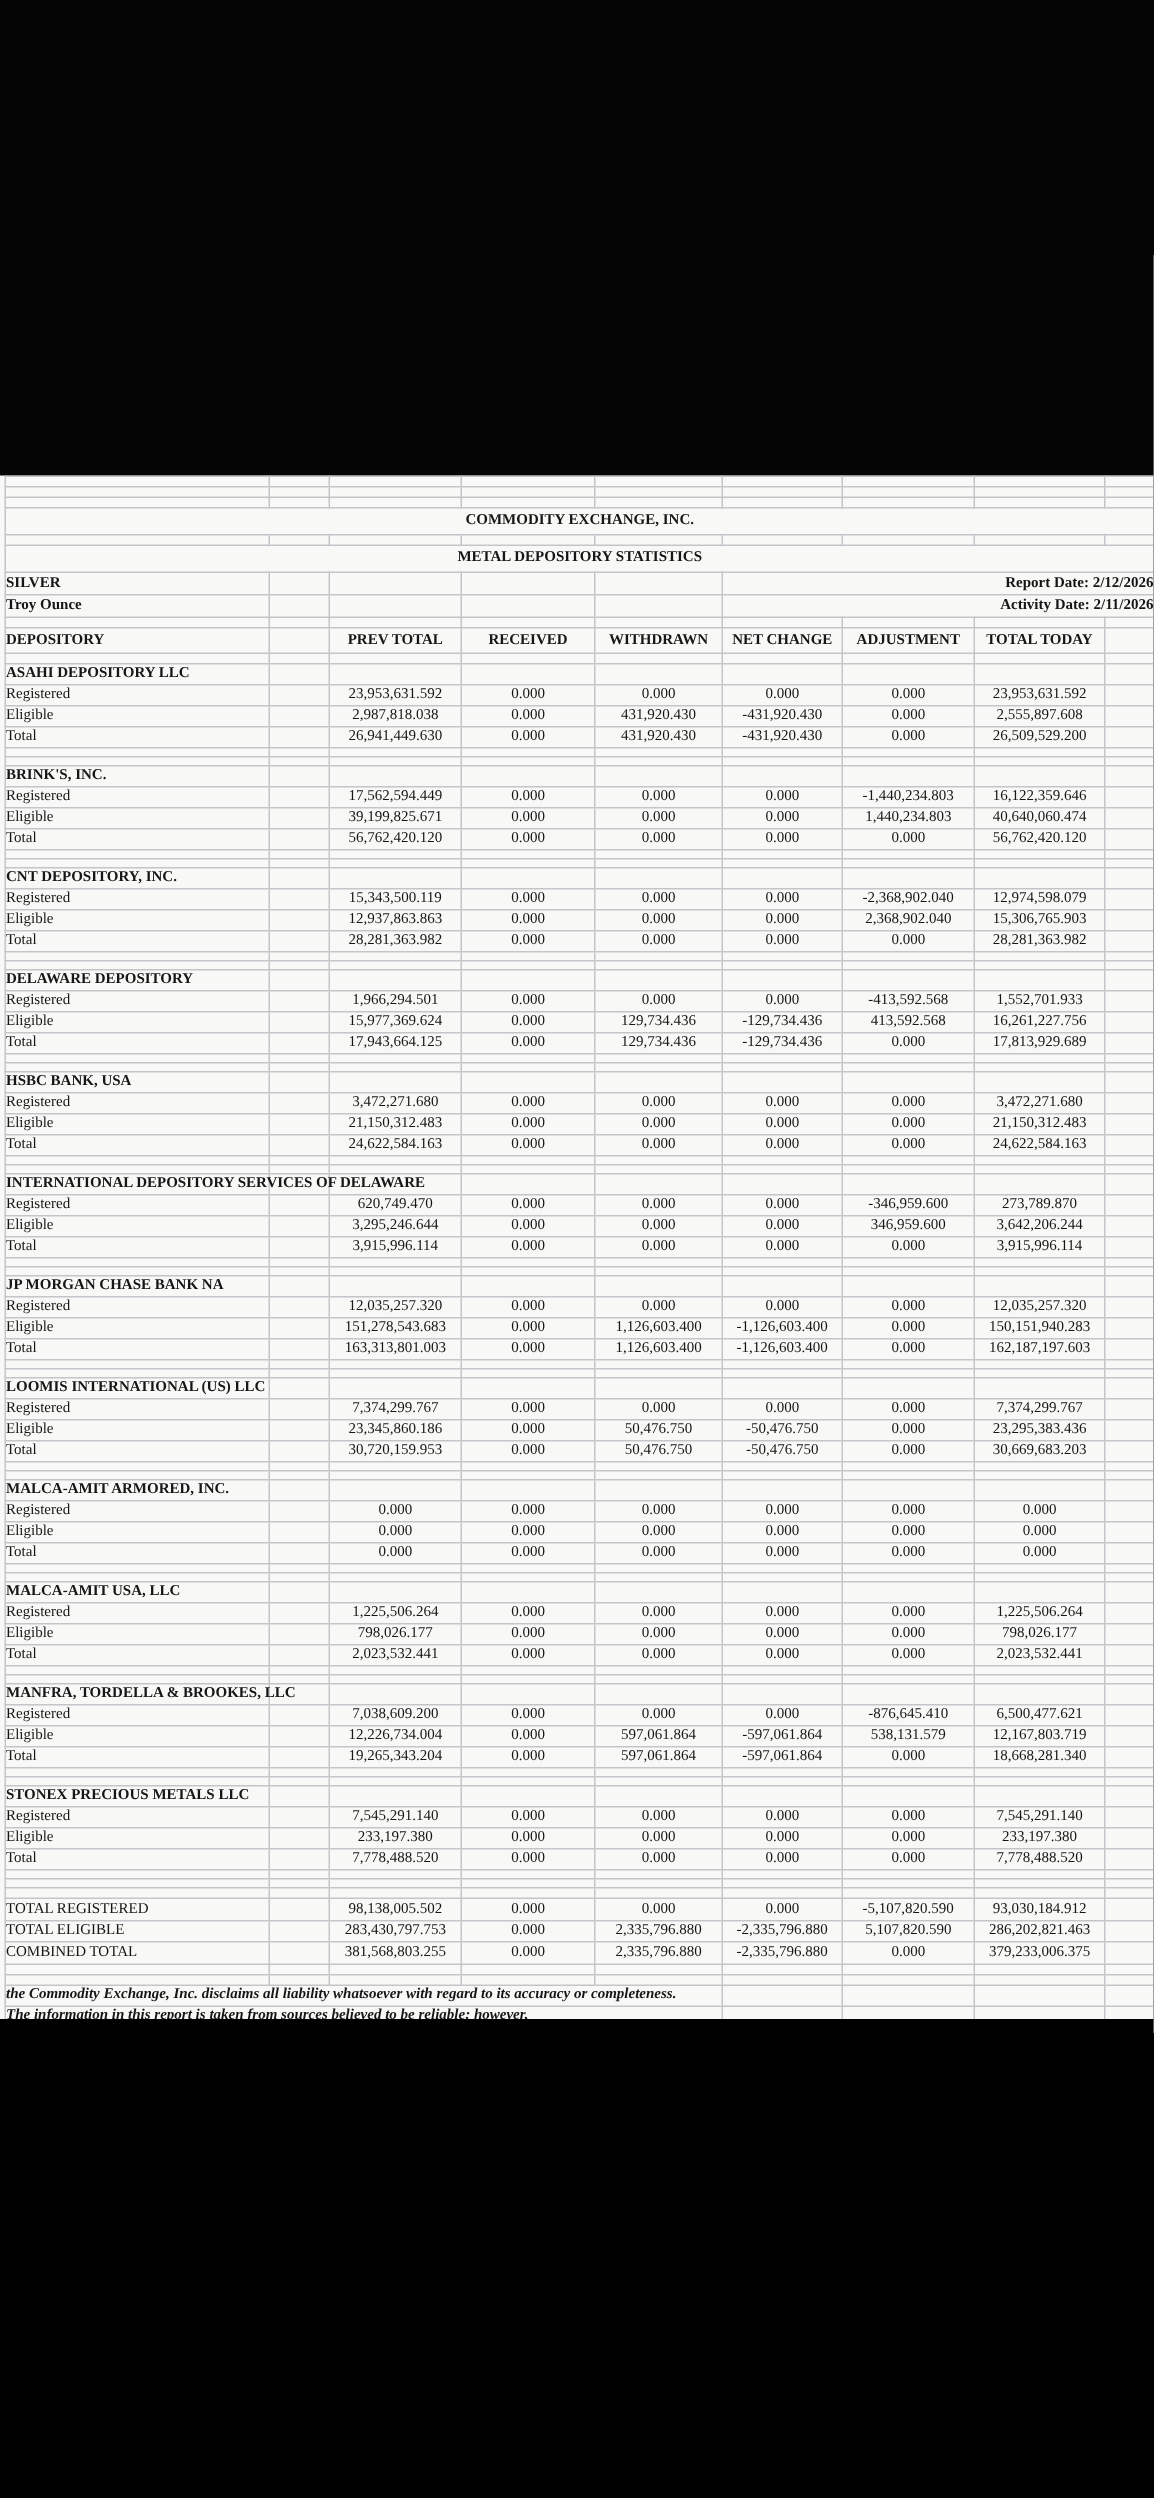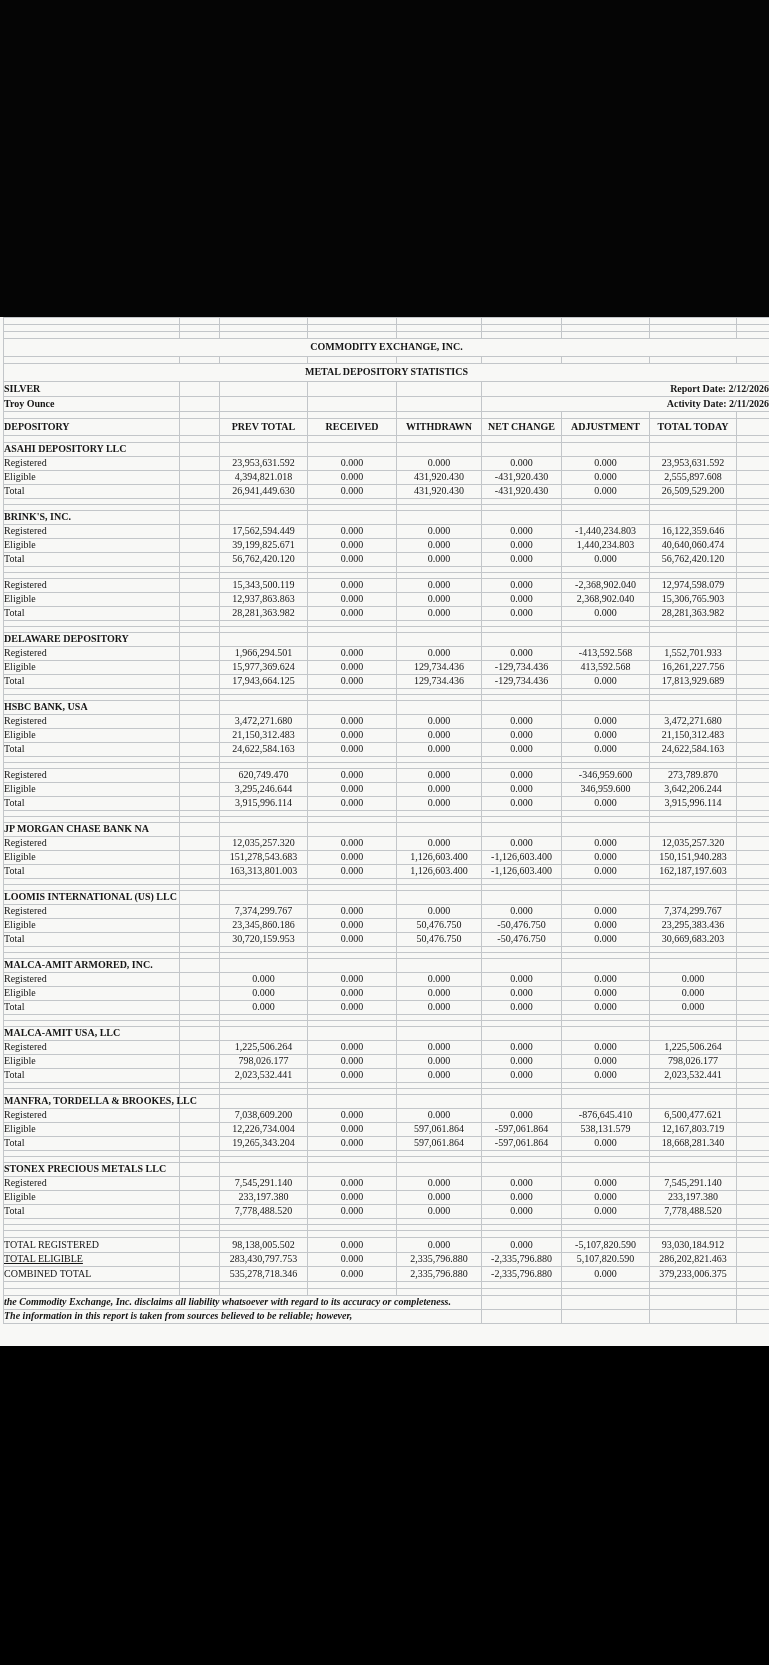--- a/index.html
+++ b/index.html
@@ -34,21 +34,21 @@
   .lb3{padding-left:3px;}
   .sec{font-weight:bold;padding-left:3px;}
   .n{text-align:center;}
   .r-al{text-align:right;padding-right:4px;}
   .hc{border:2px solid #1a1a1a;border-top-width:3px;border-bottom-width:3px;
       font-weight:bold;text-align:center;}
   .hl{text-align:left;padding-left:4px;margin-top:12px;}
   tr.tt td{border-top:3px solid #1a1a1a;border-bottom:2px solid #1a1a1a;}
   tr.tb td{border-top:2px solid #1a1a1a;border-bottom:3px solid #1a1a1a;}
   .hv{border-left:2px solid #1a1a1a;border-right:2px solid #1a1a1a;margin-left:31px;}
-  .hvl{border-left:2px solid #1a1a1a;text-decoration:underline;}
+  .hvl{border-left:2px solid #1a1a1a;}
   .hvr{border-right:2px solid #1a1a1a;}
   .tlb{padding-left:4px;}
   .dr-text{font-weight:bold;font-style:italic;padding-left:4px;}
 </style>
 </head>
 <body>
 
 <div id="top-letterbox"></div>
 
 <div id="report-page">
@@ -182,21 +182,21 @@
           <td class="n">0.000</td>
           <td class="n">0.000</td>
           <td class="n">0.000</td>
           <td class="n">0.000</td>
           <td class="n">23,953,631.592</td>
           <td></td>
         </tr>
         <tr class="r">
           <td class="lb">Eligible</td>
           <td></td>
-          <td class="n">4,394,821.018</td>
+          <td class="n">2,987,818.038</td>
           <td class="n">0.000</td>
           <td class="n">431,920.430</td>
           <td class="n">-431,920.430</td>
           <td class="n">0.000</td>
           <td class="n">2,555,897.608</td>
           <td></td>
         </tr>
         <tr class="r">
           <td class="lb">Total</td>
           <td></td>
@@ -280,20 +280,31 @@
           <td></td>
           <td></td>
           <td></td>
           <td></td>
           <td></td>
           <td></td>
           <td></td>
         </tr>
         <tr class="ss">
           <td></td>
+          <td></td>
+          <td></td>
+          <td></td>
+          <td></td>
+          <td></td>
+          <td></td>
+          <td></td>
+          <td></td>
+        </tr>
+        <tr class="st">
+          <td class="sec">CNT DEPOSITORY, INC.</td>
           <td></td>
           <td></td>
           <td></td>
           <td></td>
           <td></td>
           <td></td>
           <td></td>
           <td></td>
         </tr>
         <tr class="r">
@@ -467,20 +478,31 @@
           <td></td>
           <td></td>
           <td></td>
           <td></td>
           <td></td>
           <td></td>
           <td></td>
         </tr>
         <tr class="ss">
           <td></td>
+          <td></td>
+          <td></td>
+          <td></td>
+          <td></td>
+          <td></td>
+          <td></td>
+          <td></td>
+          <td></td>
+        </tr>
+        <tr class="st">
+          <td class="sec">INTERNATIONAL DEPOSITORY SERVICES OF DELAWARE</td>
           <td></td>
           <td></td>
           <td></td>
           <td></td>
           <td></td>
           <td></td>
           <td></td>
           <td></td>
         </tr>
         <tr class="r">
@@ -963,21 +985,21 @@
           <td class="n">0.000</td>
           <td class="n">2,335,796.880</td>
           <td class="n">-2,335,796.880</td>
           <td class="n">5,107,820.590</td>
           <td class="n">286,202,821.463</td>
           <td class="hvr"></td>
         </tr>
         <tr class="tb">
           <td class="tlb hv">COMBINED TOTAL</td>
           <td></td>
-          <td class="n hv">535,278,718.346</td>
+          <td class="n hv">381,568,803.255</td>
           <td class="n hv">0.000</td>
           <td class="n hv">2,335,796.880</td>
           <td class="n hv">-2,335,796.880</td>
           <td class="n hv">0.000</td>
           <td class="n hv">379,233,006.375</td>
           <td class="hv"></td>
         </tr>
         <tr class="s">
           <td></td>
           <td></td>

